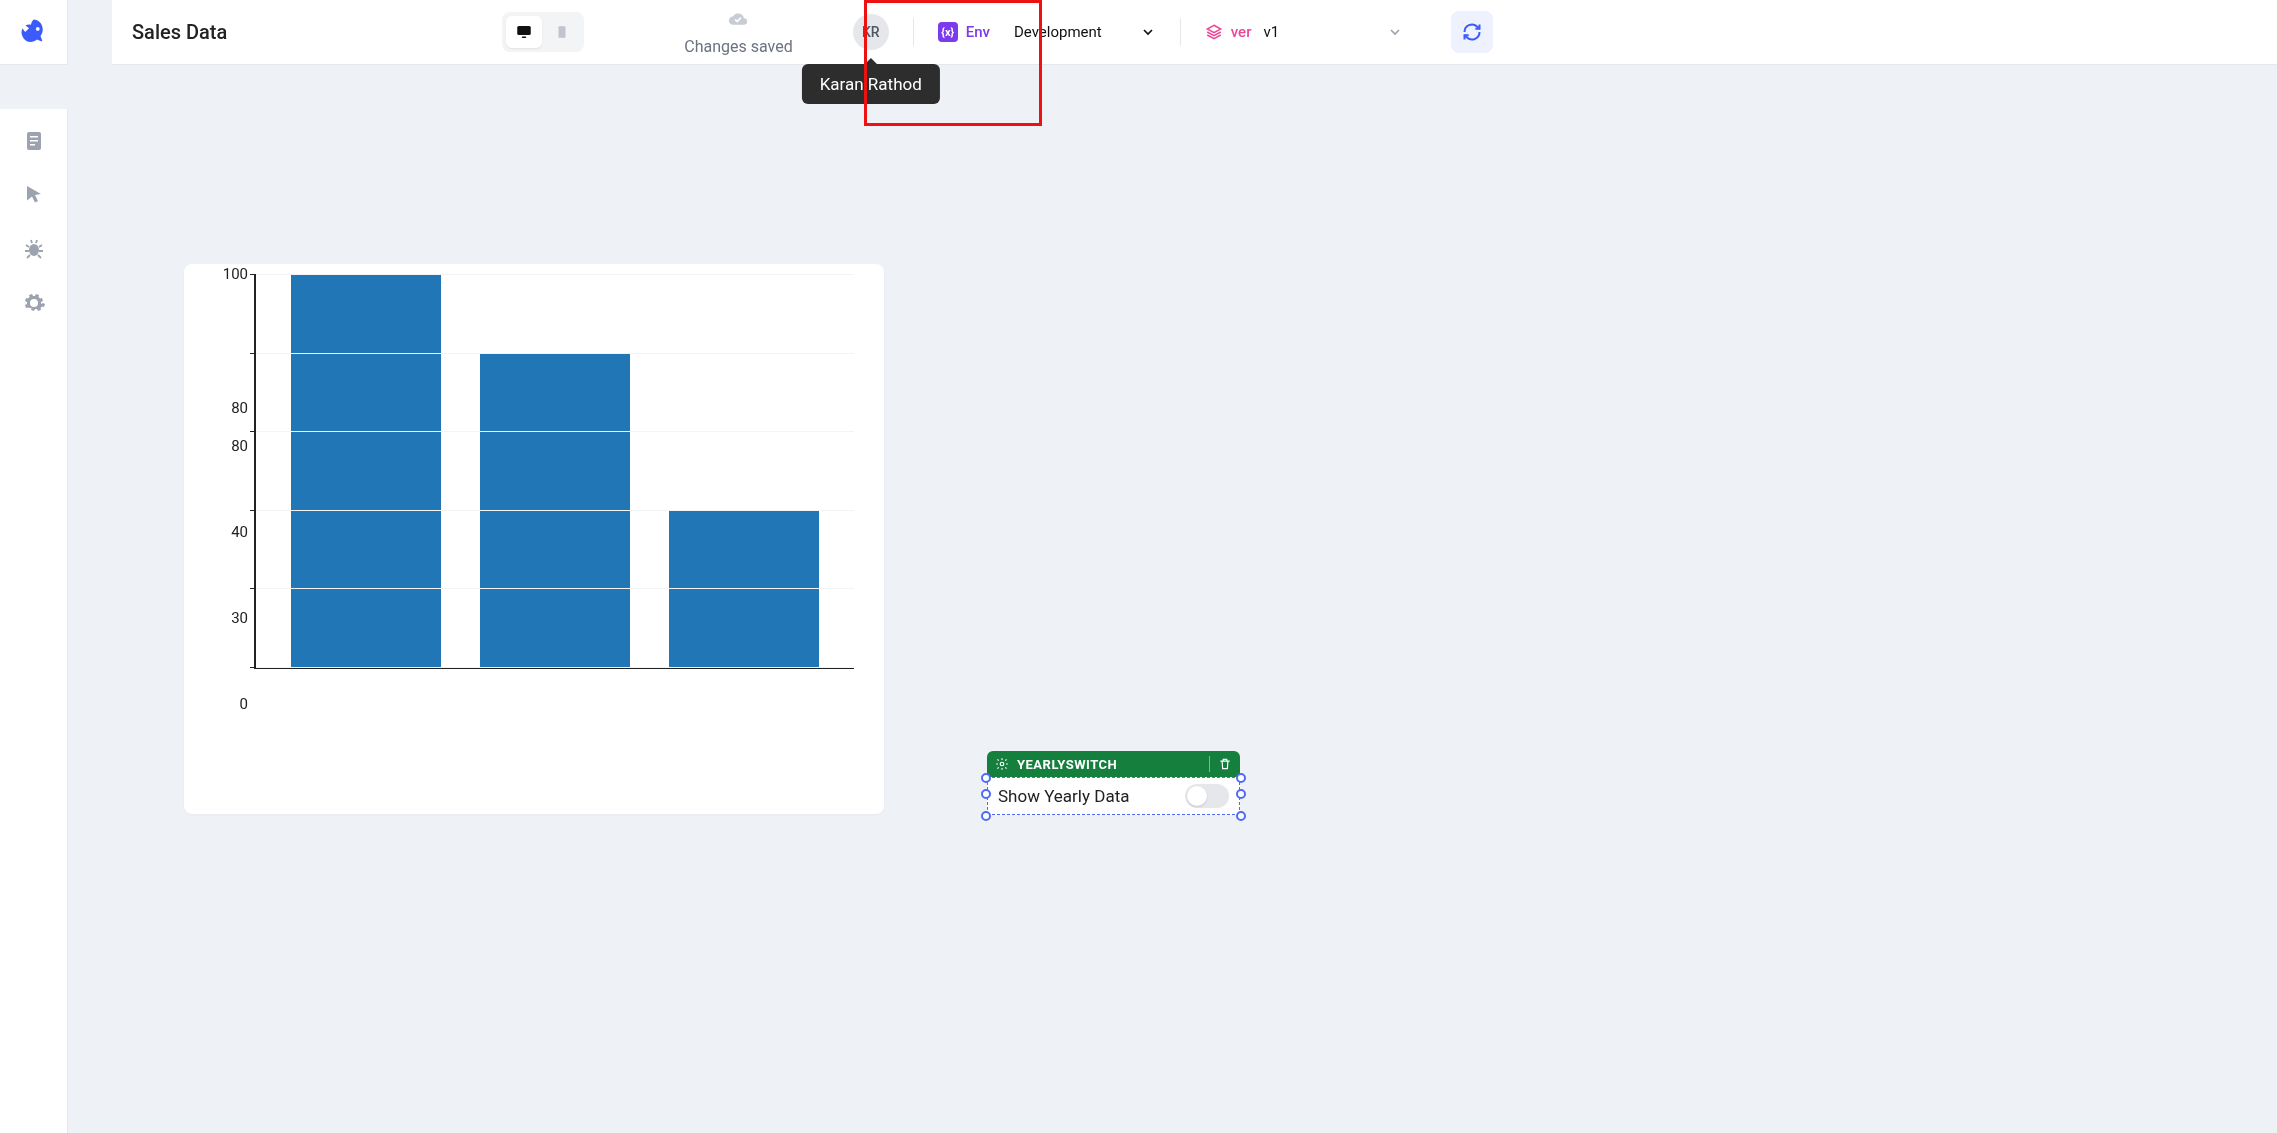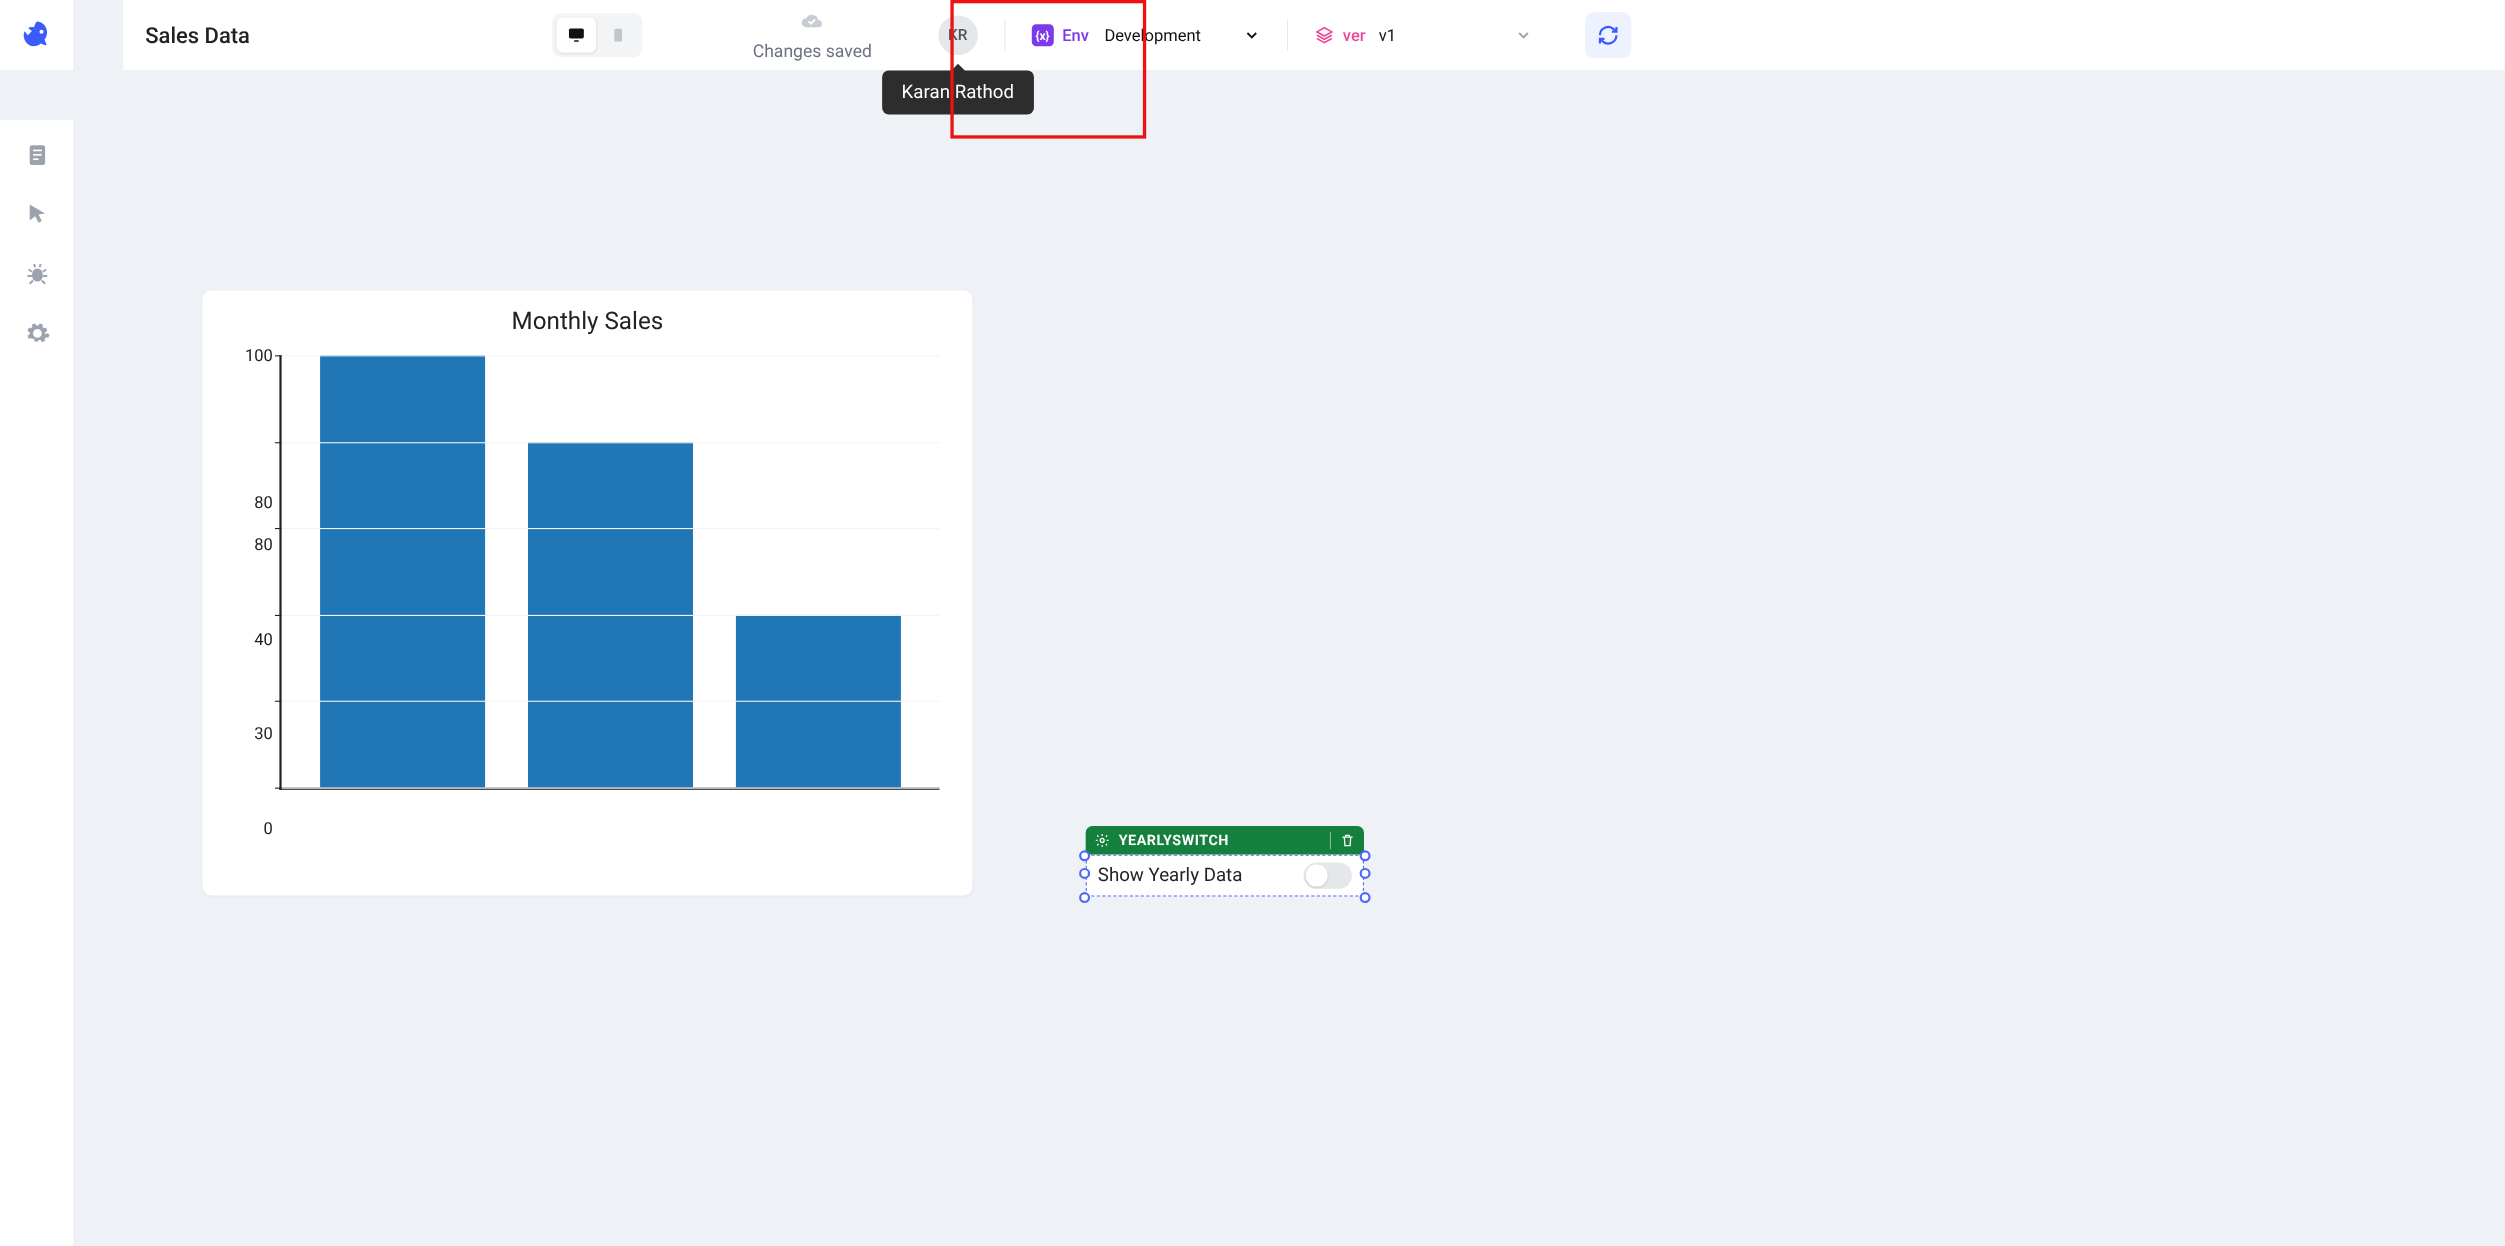--- a/index.html
+++ b/index.html
@@ -77,21 +77,21 @@
     content:"";position:absolute;top:-6px;left:50%;transform:translateX(-50%);
     border-left:7px solid transparent;border-right:7px solid transparent;border-bottom:7px solid var(--tooltip);
   }
   .highlight-box{
     position:absolute;border:3px solid #e11;pointer-events:none;
     top:0px;left:752px;width:178px;height:126px;
   }
   .vdiv{width:1px;height:28px;background:var(--border);margin:0 24px;}
   .env-pill{display:flex;align-items:center;gap:8px;color:var(--purple);font-weight:500;}
   .env-pill .badge{background:var(--purple);color:#fff;border-radius:4px;width:20px;height:20px;display:flex;align-items:center;justify-content:center;font-size:11px;font-weight:700;}
-  .env-value{color:#111;font-weight:400;margin-left:6px;}
+  .env-value{color:#111;font-weight:400;margin-left:16px;}
   .chev{margin-left:30px;color:#111;}
   .ver-pill{display:flex;align-items:center;gap:8px;color:var(--magenta);font-weight:500;}
   .ver-value{color:#111;font-weight:400;margin-left:4px;}
   .ver-chev{margin-left:100px;color:#9ca3af;}
   .refresh-btn{
     margin-left:48px;width:42px;height:42px;border-radius:8px;border:none;
     background:#eef2ff;color:var(--accent);display:flex;align-items:center;justify-content:center;cursor:pointer;
   }
 
   
@@ -247,21 +247,20 @@
     <div class="side-icon">
       <svg viewBox="0 0 24 24" fill="currentColor">
           <path d="M12 8a4 4 0 100 8 4 4 0 000-8zm9 4l2 1-1 3-2-.5a8 8 0 01-1.5 1.5l.5 2-3 1-1-2h-2l-1 2-3-1 .5-2A8 8 0 016 16.5L4 17l-1-3 2-1v-2l-2-1 1-3 2 .5A8 8 0 017.5 6L7 4l3-1 1 2h2l1-2 3 1-.5 2A8 8 0 0118 7.5l2-.5 1 3-2 1v2z"></path>
         </svg>
     </div>
   </div>
 
   <div class="canvas">
 
     <div class="chart-card">
-      <div class="chart-title">Monthly Sales</div>
       <div class="chart-area">
         <div class="y-axis"></div>
         <div class="x-axis"></div>
         <div class="plot" id="chart-plot">
           <div class="bars" id="chart-bars">
               <div class="bar" style="height: 100%;"></div>
               <div class="bar" style="height: 80%;"></div>
               <div class="bar" style="height: 40%;"></div>
             </div>
         <div class="grid-line" style="top: 100%;"></div>

